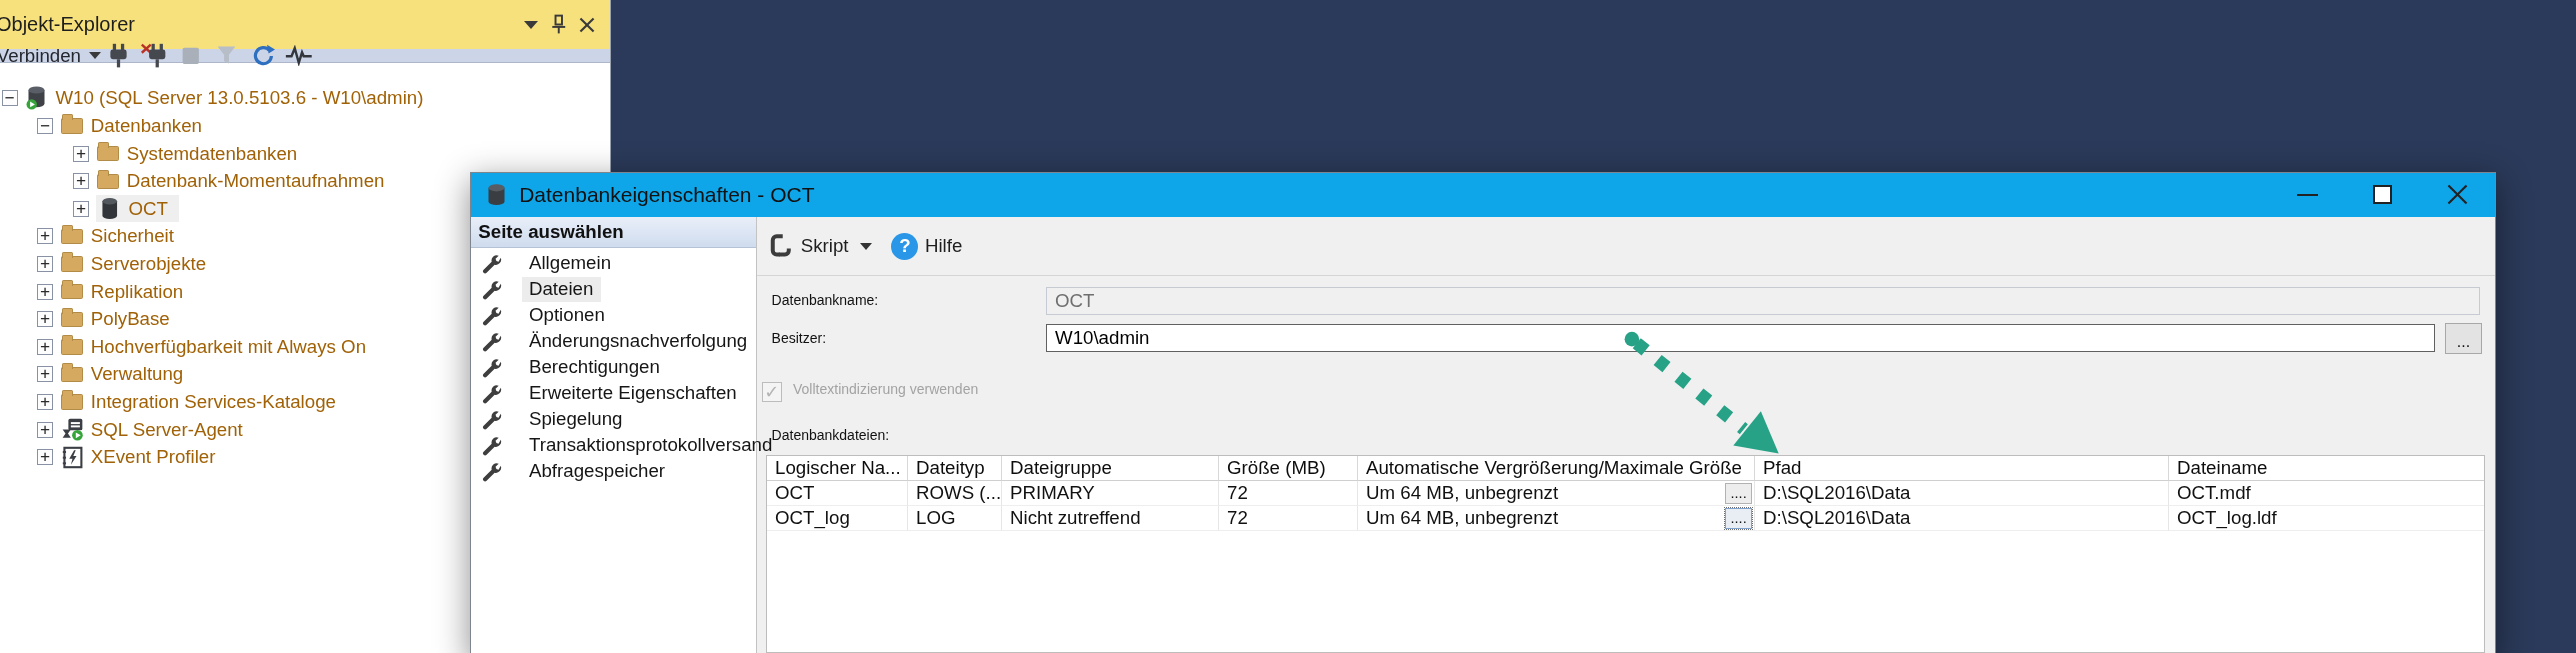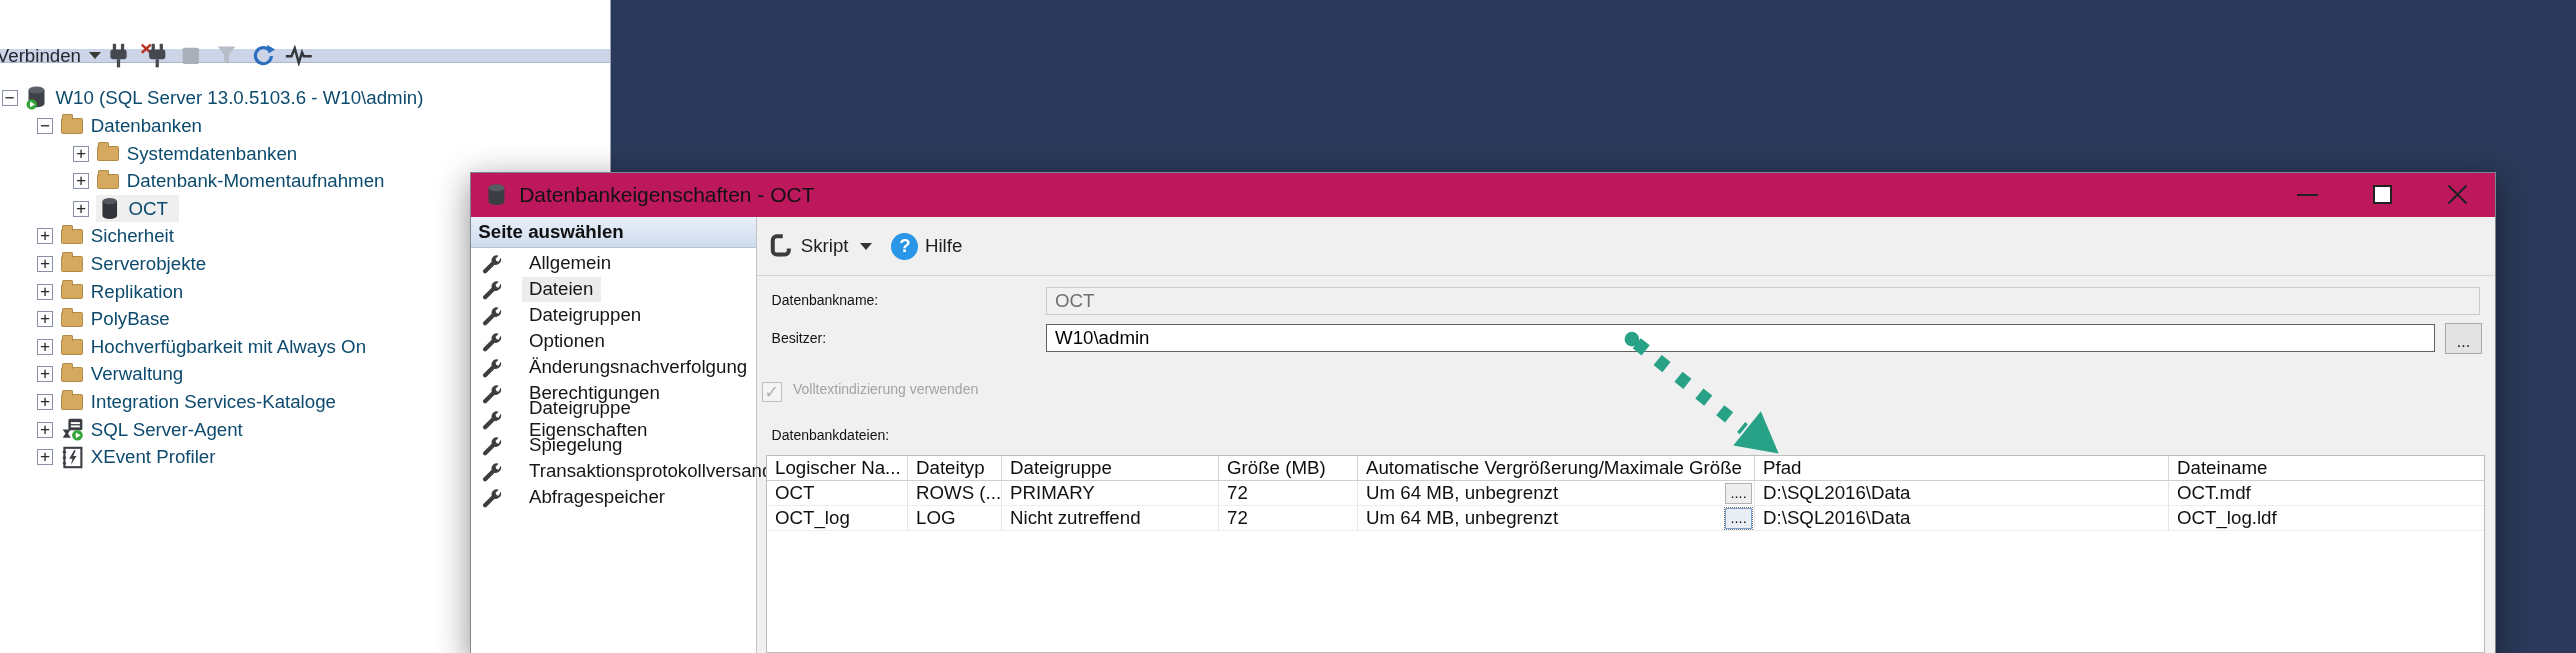--- a/index.html
+++ b/index.html
@@ -43,32 +43,32 @@
   .trow { height:27.6px; display:flex; align-items:center; white-space:nowrap; }
   .trow.lvl0 { padding-left:1.6px; }
   .trow.lvl1 { padding-left:37px; }
   .trow.lvl2 { padding-left:73px; }
   .exp {
     width:16px; height:16px; flex:0 0 16px; border:0.8px solid #8892a4; background:#fdfdfd;
     font-size:16px; line-height:13.8px; text-align:center; color:#2a2a2a; margin-right:7.3px;
     font-family:"DejaVu Sans Mono", monospace;
   }
   .ticon { width:24px; height:21px; flex:0 0 24px; margin-right:6.5px; position:relative; display:flex; align-items:center; justify-content:center; }
-  .tlabel { font-size:18.7px; color:#0c4a6e; padding:1.6px 4.9px 1.6px 0; }
+  .tlabel { font-size:18.7px; color:#a16207; padding:1.6px 4.9px 1.6px 0; }
   .selwrap { display:flex; align-items:center; background:#efefef; padding:0.8px 6.5px 0.8px 1.6px; }
   .folder-shape { position:relative; width:22px; height:15.4px; background:#d5aa60; border:0.8px solid #b28c47; border-radius:1.6px; }
   .folder-shape::before { content:""; position:absolute; left:-0.8px; top:-4.9px; width:9.7px; height:4.9px; background:#d5aa60; border:0.8px solid #b28c47; border-bottom:none; border-radius:1.6px 1.6px 0 0; }
 
   
   .dialog {
     position:absolute; left:470px; top:172px; width:2026px; height:487px;
     background:#f0f0f0; border:0.8px solid #7e858f;
     box-shadow:0 8px 32px rgba(0,0,0,0.45);
   }
-  .dlg-titlebar { position:absolute; left:0; top:0; right:0; height:44px; background:#be185d; display:flex; align-items:center; }
+  .dlg-titlebar { position:absolute; left:0; top:0; right:0; height:44px; background:#0ea5e9; display:flex; align-items:center; }
   .dlg-title { font-size:21px; color:#121212; margin-left:11.4px; }
   .dlg-controls { position:absolute; right:0; top:0; height:43px; display:flex; }
   .dlg-ctl { width:75px; height:43px; display:flex; align-items:center; justify-content:center; }
   .min-glyph { width:21px; height:0; border-top:2.4px solid #222; }
   .max-glyph { width:19.5px; height:19.5px; border:2.4px solid #222; background:#fff; }
 
   .dlg-body { position:absolute; left:0; top:44px; right:0; bottom:0; }
 
   
   .sidebar { position:absolute; left:0; top:0; width:286px; bottom:0; background:#ffffff; border-right:0.8px solid #c3c3c3; }
@@ -126,20 +126,43 @@
   }
   .cell-browse.focused { outline:1.6px dotted #6f6f6f; outline-offset:-0.8px; border-color:#7da2ce; background:#e9eef5; }
 
   
   .annot { position:absolute; left:0; top:0; width:2576px; height:654px; pointer-events:none; z-index:50; }
 </style>
 </head>
 <body>
 
 <div class="explorer">
+  <div class="oe-titlebar">
+    <div class="oe-title">Objekt-Explorer</div>
+    <div class="oe-tb-btn">
+        <span class="caret-down"></span>
+      </div>
+    <div class="oe-tb-btn">
+      <svg width="19.5" height="21" viewBox="0 0 24 26">
+          <g stroke="#3a3a3a" stroke-width="2.4" fill="none">
+            <rect x="8" y="2" width="8" height="11"></rect>
+            <line x1="4" y1="16" x2="20" y2="16"></line>
+            <line x1="12" y1="16" x2="12" y2="24"></line>
+          </g>
+        </svg>
+    </div>
+    <div class="oe-tb-btn">
+      <svg width="18" height="18" viewBox="0 0 22 22">
+          <g stroke="#3a3a3a" stroke-width="2.6">
+            <line x1="3" y1="3" x2="19" y2="19"></line>
+            <line x1="19" y1="3" x2="3" y2="19"></line>
+          </g>
+        </svg>
+    </div>
+  </div>
 
   <div class="oe-toolbar">
     <div class="connect-group">
       <span class="connect-label">Verbinden</span>
       <span class="connect-caret"></span>
     </div>
     <div class="oe-icon">
       <svg width="23" height="26" viewBox="0 0 28 32">
           <g fill="#45484e">
             <rect x="7" y="1" width="4" height="8"></rect>
@@ -357,45 +380,39 @@
         <div class="side-item selected">
           <span class="wicon"><svg width="21" height="21" viewBox="0 0 24 24">
                 <path d="M22.6 5.4a6 6 0 0 1-7 8L6.4 22.6a2.4 2.4 0 0 1-3.4-3.4L12.2 10a6 6 0 0 1 8-7L16.6 6.6l1 2.4 2.4 1z" fill="#3e3e3e"></path>
               </svg></span>
           <span class="side-label">Dateien</span>
         </div>
         <div class="side-item">
           <span class="wicon"><svg width="21" height="21" viewBox="0 0 24 24">
                 <path d="M22.6 5.4a6 6 0 0 1-7 8L6.4 22.6a2.4 2.4 0 0 1-3.4-3.4L12.2 10a6 6 0 0 1 8-7L16.6 6.6l1 2.4 2.4 1z" fill="#3e3e3e"></path>
               </svg></span>
-          <span class="side-label">Dateigruppen</span>
-        </div>
-        <div class="side-item">
-          <span class="wicon"><svg width="21" height="21" viewBox="0 0 24 24">
-                <path d="M22.6 5.4a6 6 0 0 1-7 8L6.4 22.6a2.4 2.4 0 0 1-3.4-3.4L12.2 10a6 6 0 0 1 8-7L16.6 6.6l1 2.4 2.4 1z" fill="#3e3e3e"></path>
-              </svg></span>
           <span class="side-label">Optionen</span>
         </div>
         <div class="side-item">
           <span class="wicon"><svg width="21" height="21" viewBox="0 0 24 24">
                 <path d="M22.6 5.4a6 6 0 0 1-7 8L6.4 22.6a2.4 2.4 0 0 1-3.4-3.4L12.2 10a6 6 0 0 1 8-7L16.6 6.6l1 2.4 2.4 1z" fill="#3e3e3e"></path>
               </svg></span>
           <span class="side-label">Änderungsnachverfolgung</span>
         </div>
         <div class="side-item">
           <span class="wicon"><svg width="21" height="21" viewBox="0 0 24 24">
                 <path d="M22.6 5.4a6 6 0 0 1-7 8L6.4 22.6a2.4 2.4 0 0 1-3.4-3.4L12.2 10a6 6 0 0 1 8-7L16.6 6.6l1 2.4 2.4 1z" fill="#3e3e3e"></path>
               </svg></span>
           <span class="side-label">Berechtigungen</span>
         </div>
         <div class="side-item">
           <span class="wicon"><svg width="21" height="21" viewBox="0 0 24 24">
                 <path d="M22.6 5.4a6 6 0 0 1-7 8L6.4 22.6a2.4 2.4 0 0 1-3.4-3.4L12.2 10a6 6 0 0 1 8-7L16.6 6.6l1 2.4 2.4 1z" fill="#3e3e3e"></path>
               </svg></span>
-          <span class="side-label">Dateigruppe Eigenschaften</span>
+          <span class="side-label">Erweiterte Eigenschaften</span>
         </div>
         <div class="side-item">
           <span class="wicon"><svg width="21" height="21" viewBox="0 0 24 24">
                 <path d="M22.6 5.4a6 6 0 0 1-7 8L6.4 22.6a2.4 2.4 0 0 1-3.4-3.4L12.2 10a6 6 0 0 1 8-7L16.6 6.6l1 2.4 2.4 1z" fill="#3e3e3e"></path>
               </svg></span>
           <span class="side-label">Spiegelung</span>
         </div>
         <div class="side-item">
           <span class="wicon"><svg width="21" height="21" viewBox="0 0 24 24">
                 <path d="M22.6 5.4a6 6 0 0 1-7 8L6.4 22.6a2.4 2.4 0 0 1-3.4-3.4L12.2 10a6 6 0 0 1 8-7L16.6 6.6l1 2.4 2.4 1z" fill="#3e3e3e"></path>

